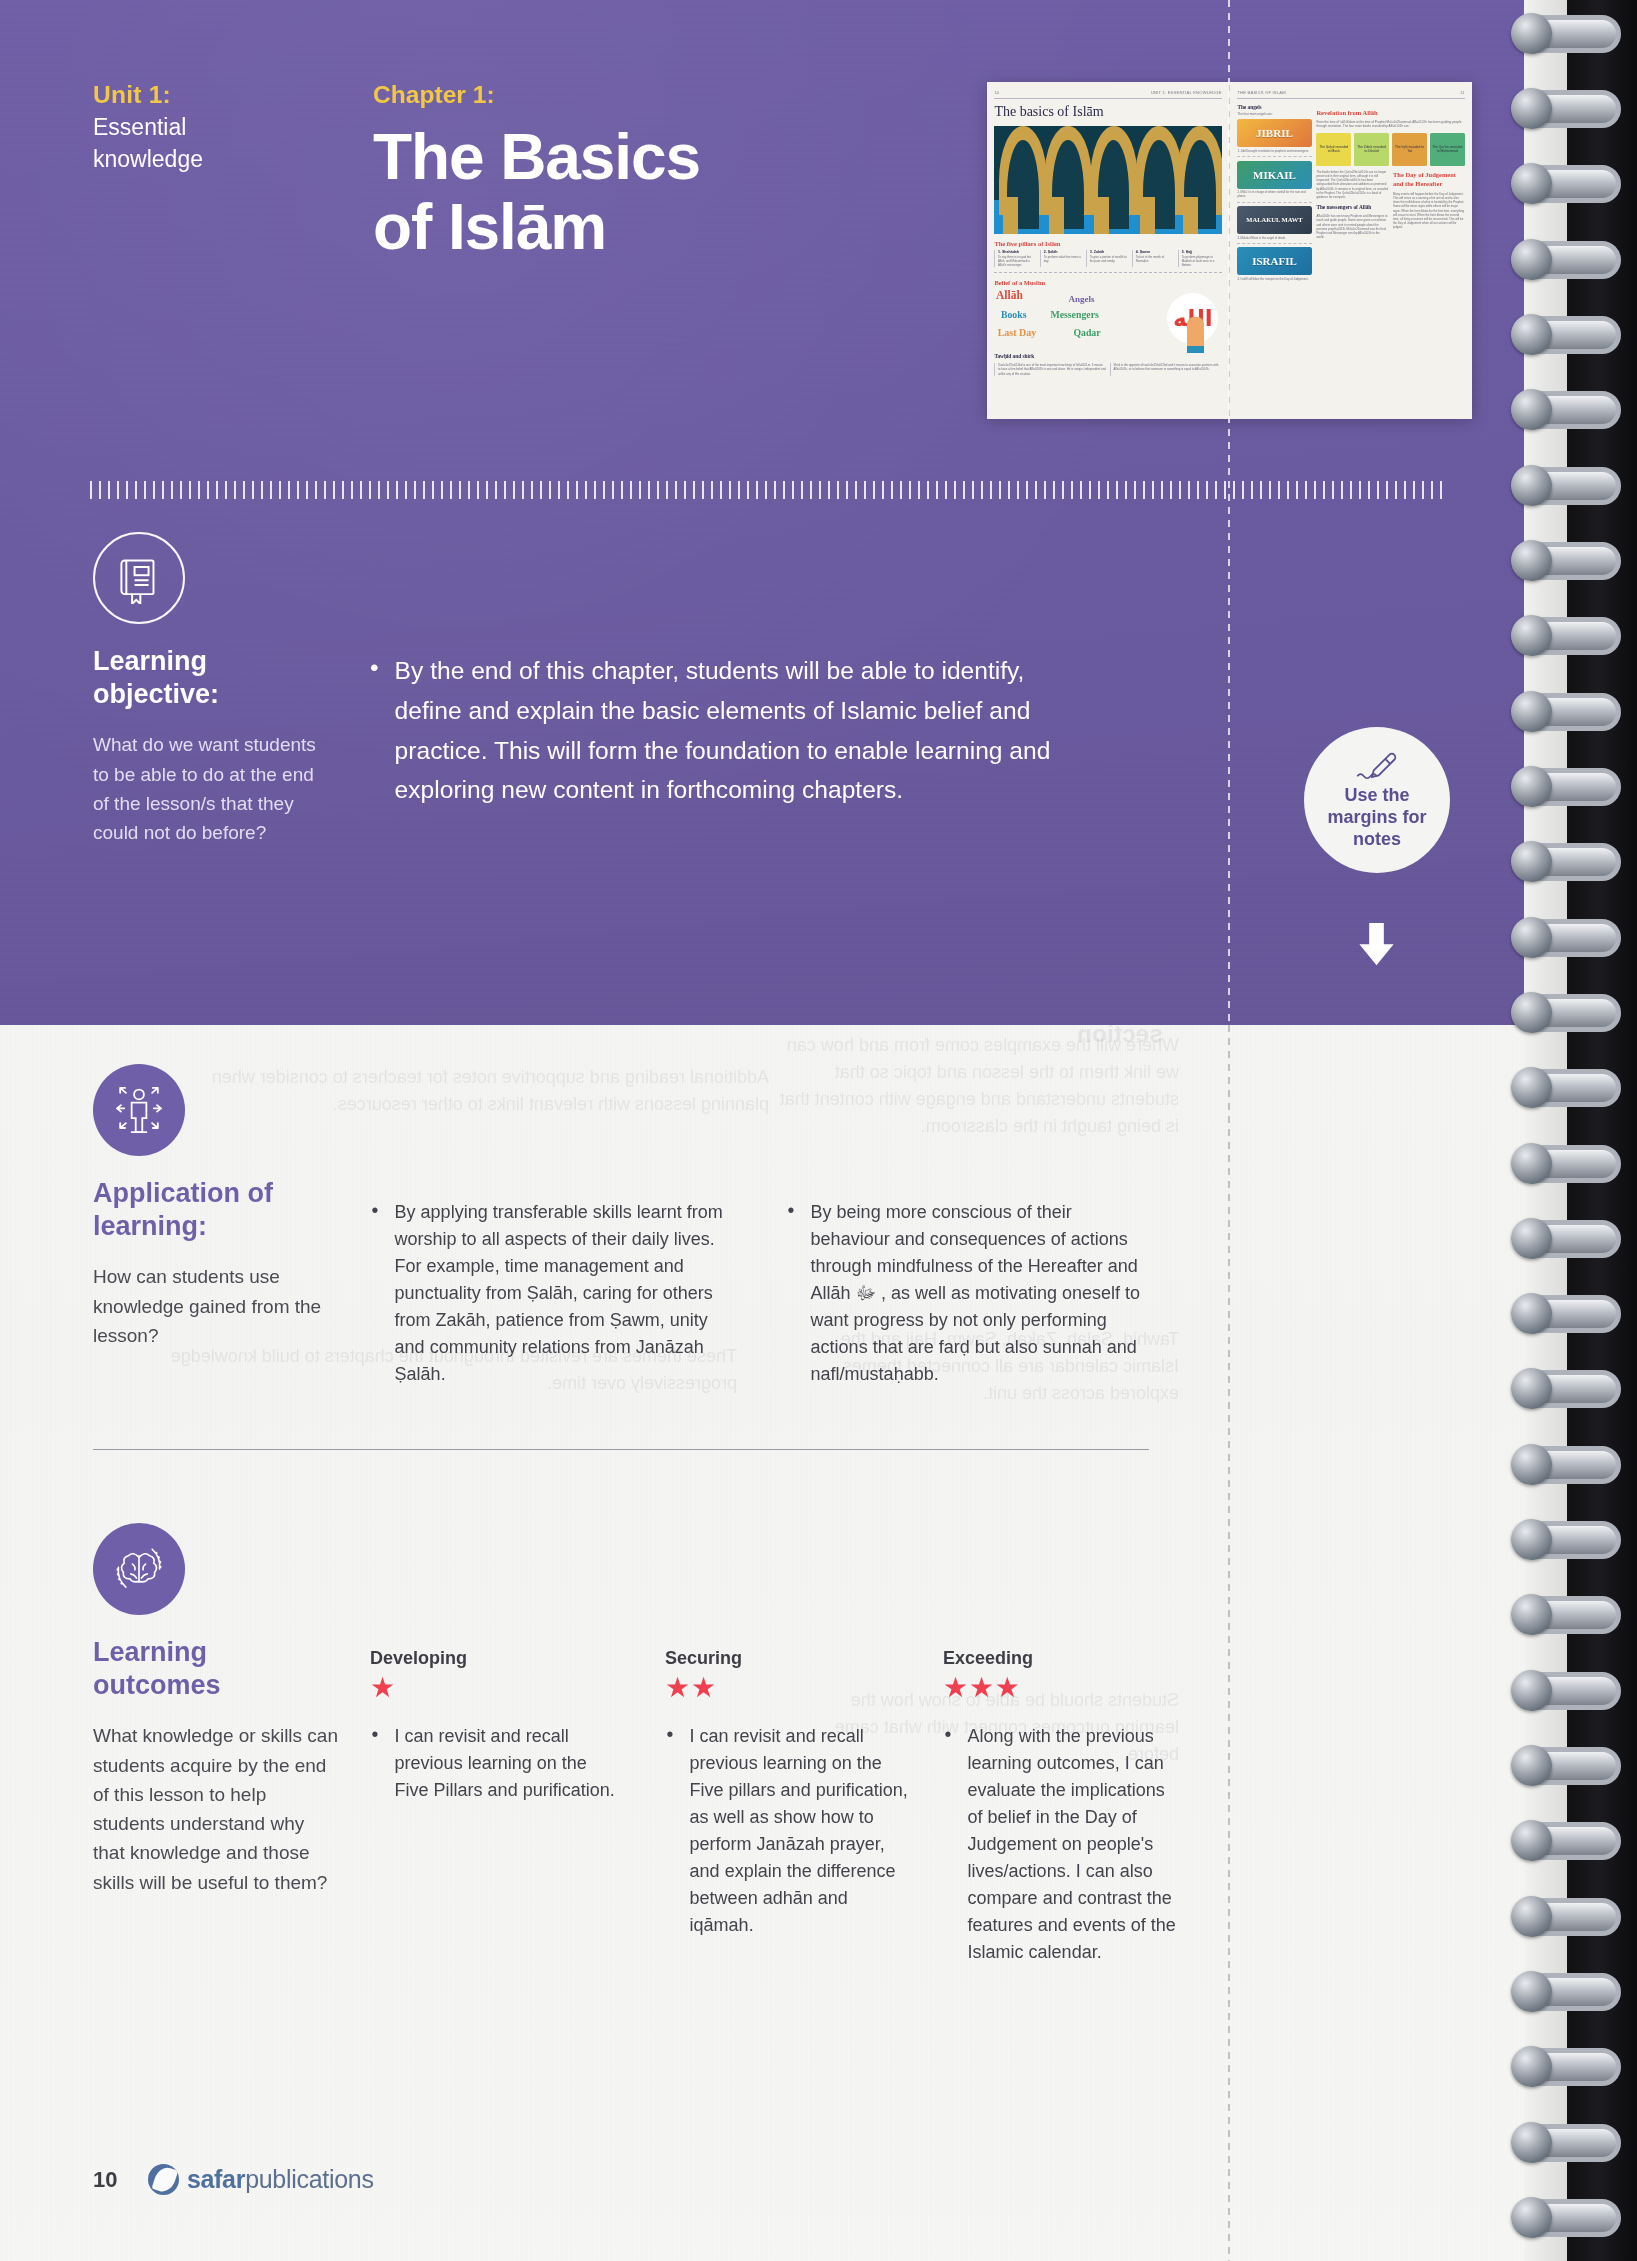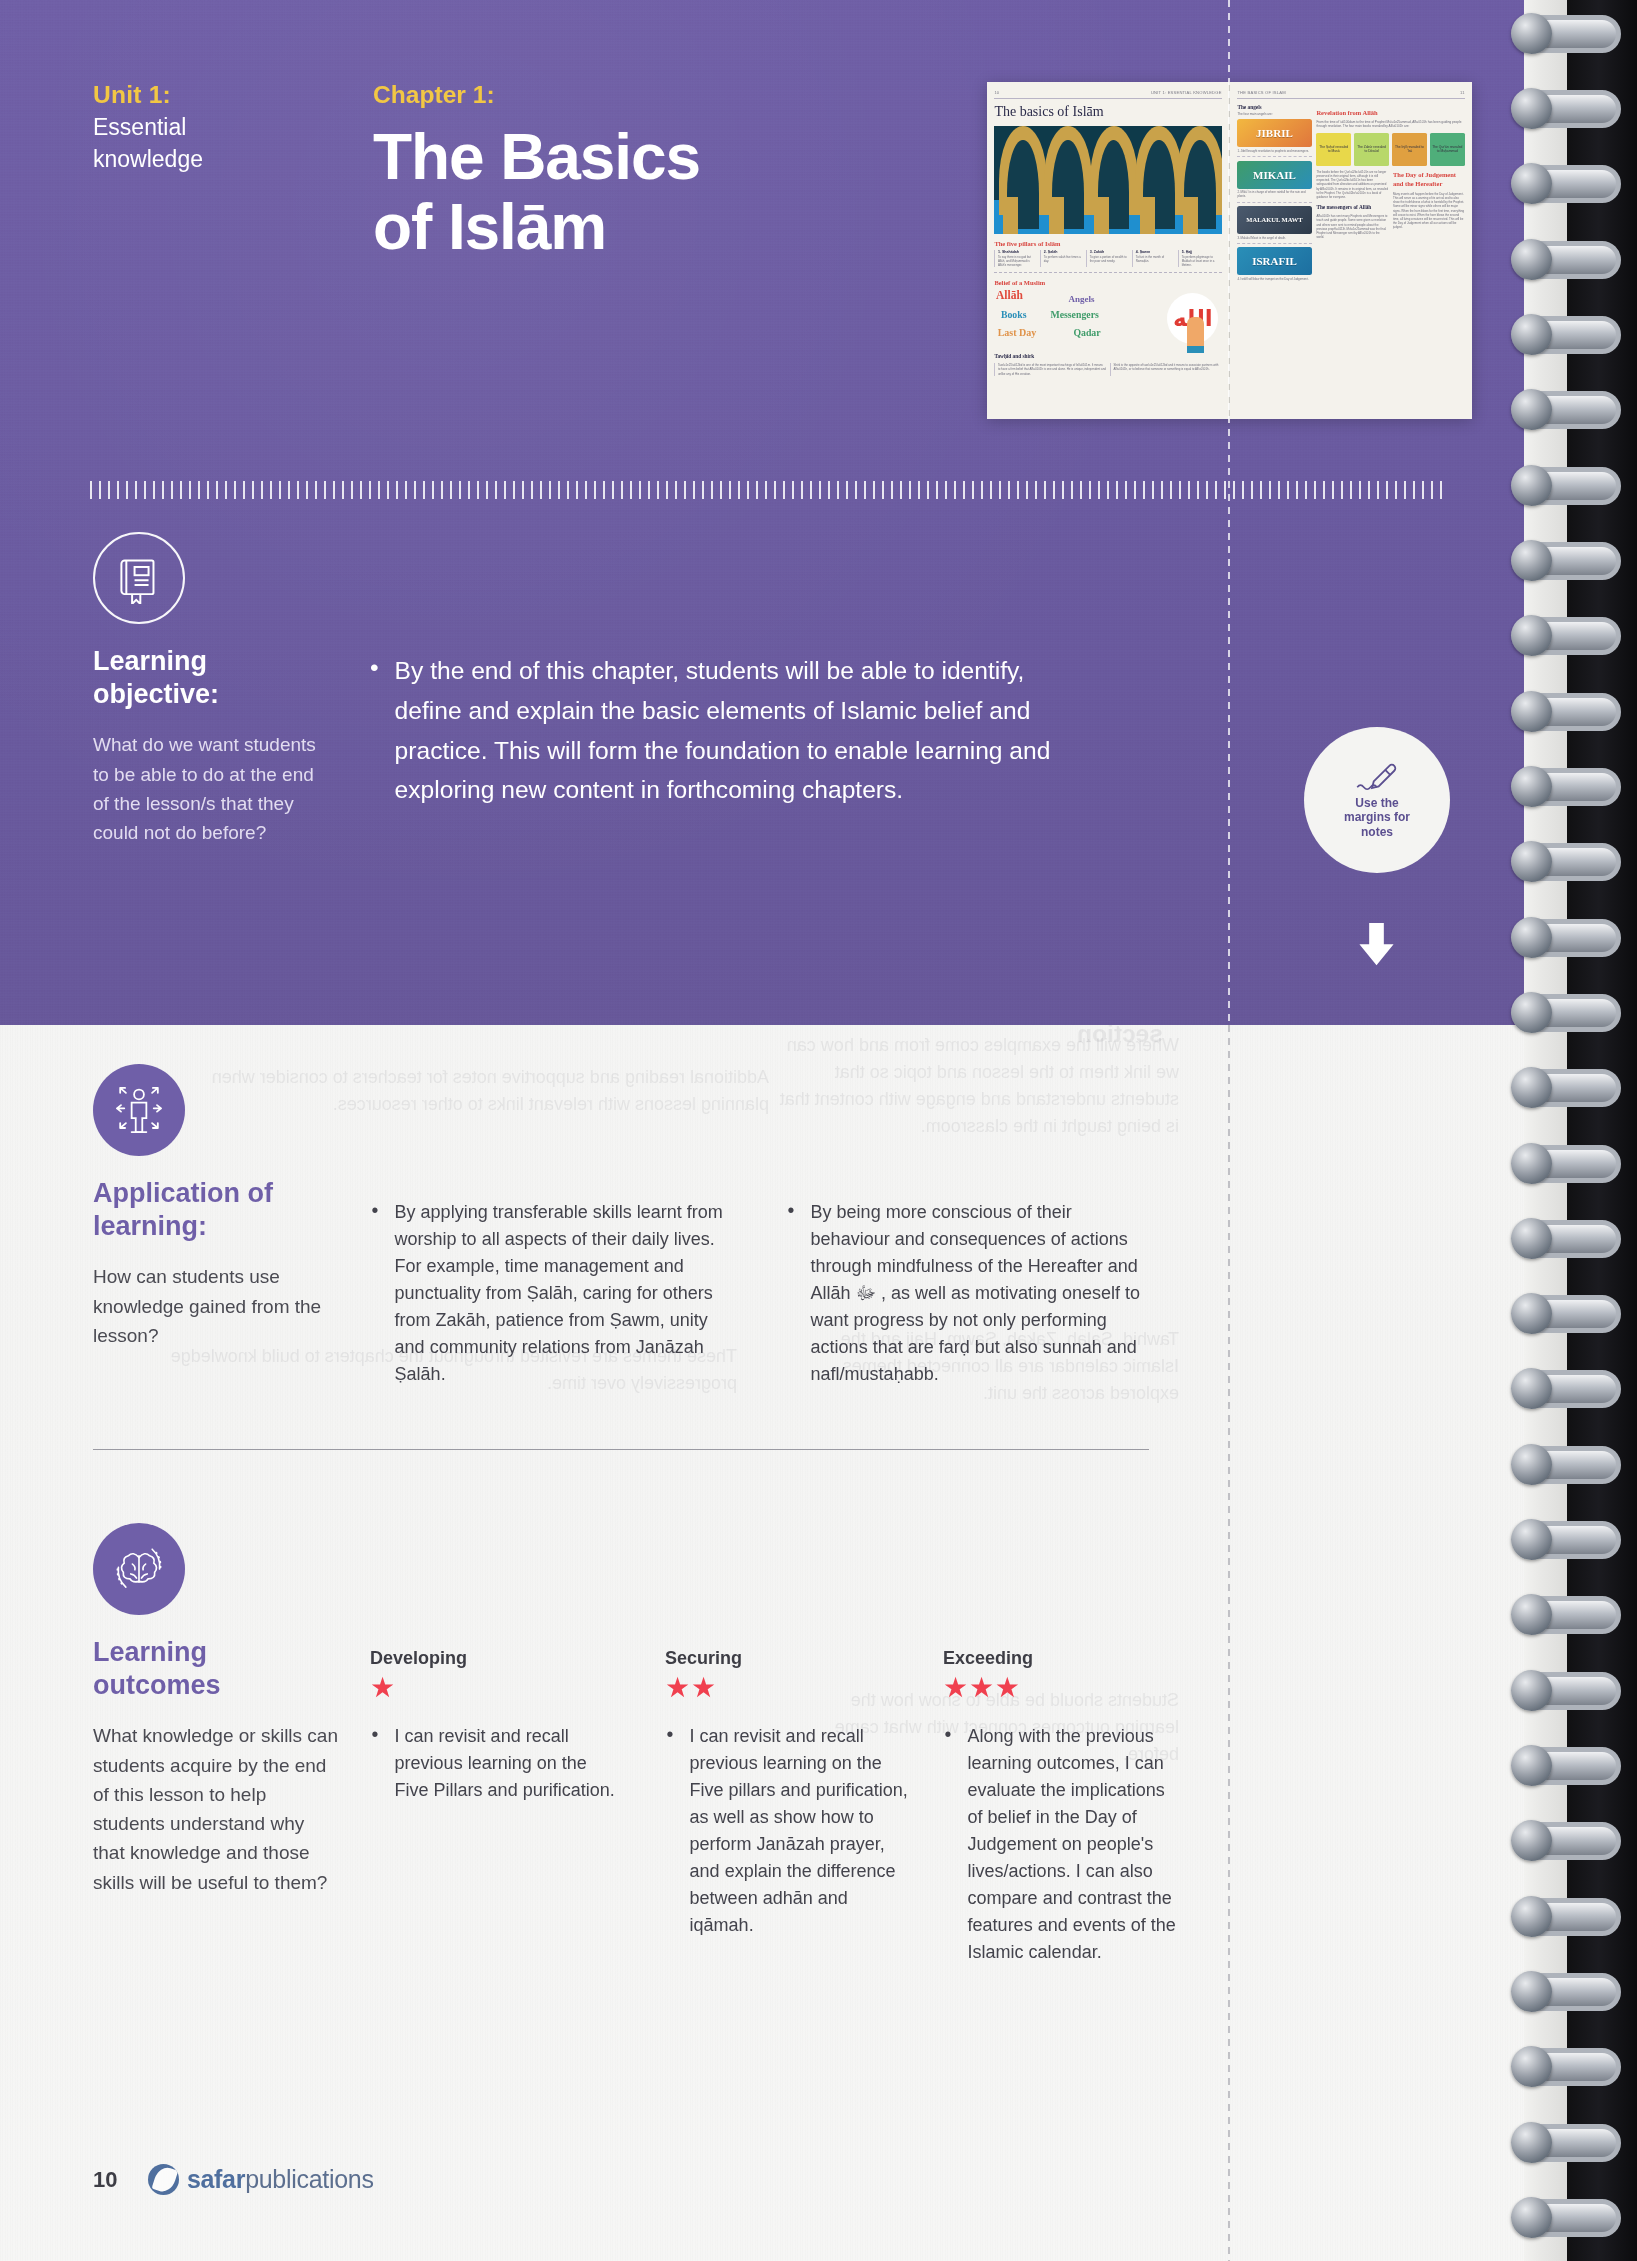--- a/index.html
+++ b/index.html
@@ -187,21 +187,21 @@
   .body-text{font-size:18px;line-height:1.5;color:#43434c;}
   .body-text::before{color:#43434c;font-size:19.6px;left:1.6px;top:-3.3px;}
 
   
   .margin-badge{
     position:absolute;left:1304px;top:727px;width:146px;height:146px;border-radius:50%;
     background:#f4f4f2;display:flex;flex-direction:column;align-items:center;
     justify-content:center;gap:2.5px;
   }
   .margin-badge .mb-text{
-    font-size:12px;font-weight:bold;color:#5b4f90;line-height:1.22;text-align:center;
+    font-size:18px;font-weight:bold;color:#5b4f90;line-height:1.22;text-align:center;
   }
   .arrow-down{
     position:absolute;left:1348px;top:923px;width:57px;height:44px;
   }
 
   
   .divider{
     position:absolute;left:93px;top:1449px;width:1056px;height:0.8px;background:#9a9aa2;
   }
 

